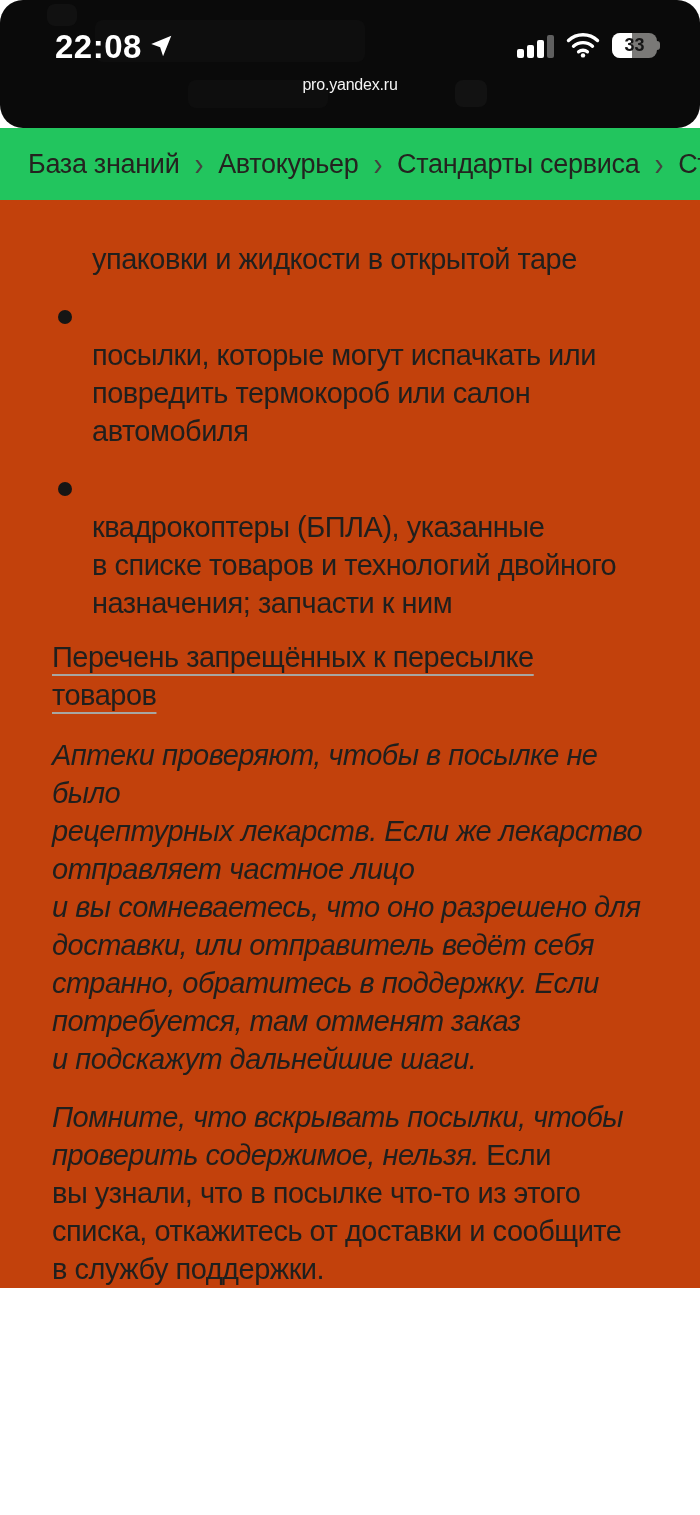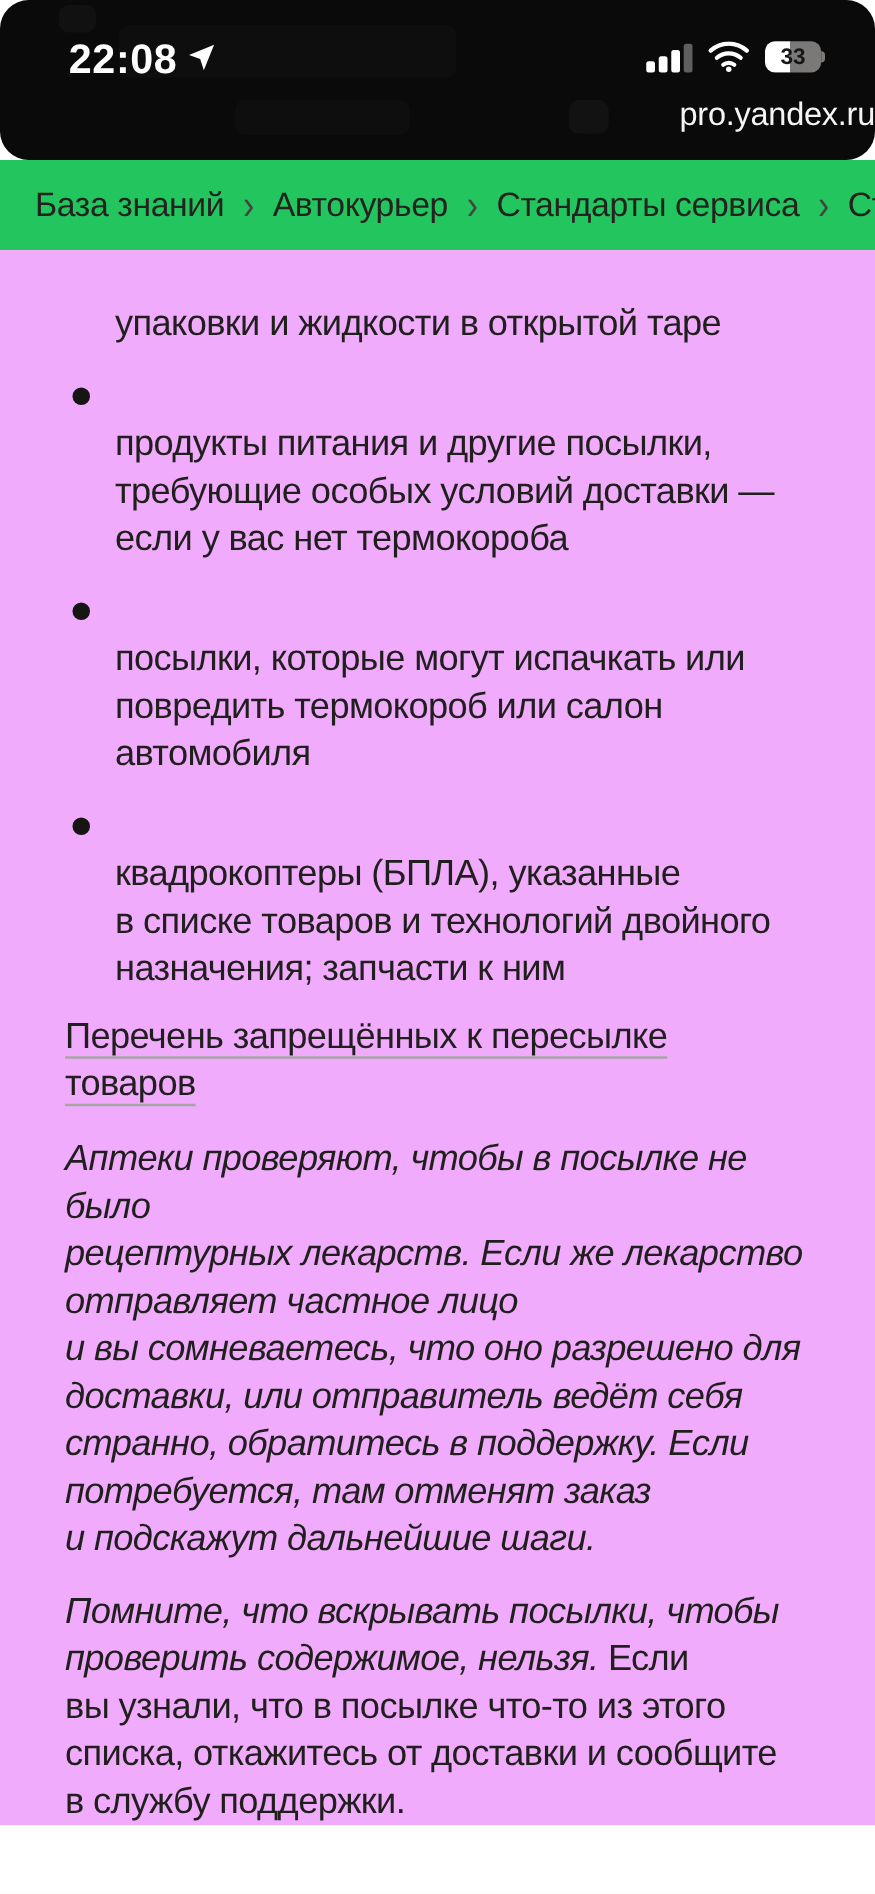--- a/index.html
+++ b/index.html
@@ -46,37 +46,37 @@
     display:flex; align-items:center; justify-content:center;
     font-size:18px; font-weight:700; color:#161616;
   }
   .batt-cap {
     position:absolute; right:0; top:8px; width:3px; height:9px;
     background:#7a7977; border-radius:0 3px 3px 0;
   }
 
   .url-bar {
     position:absolute; left:0; top:76px; width:100%;
-    text-align:right; font-size:26px; font-weight:500; color:#f4f4f4;
+    text-align:center; font-size:16px; font-weight:500; color:#f4f4f4;
     letter-spacing:-.2px;
   }
 
   
   .breadcrumb {
     height:72px; background:#22c55e;
     display:flex; align-items:center; gap:15px;
     padding:0 0 0 28px; white-space:nowrap; overflow:hidden;
     font-size:27px; letter-spacing:-.3px; color:#24231f;
   }
   .crumb { flex:0 0 auto; cursor:pointer; }
   .crumb-sep { flex:0 0 auto; color:#45433f; font-size:27px; transform:scaleY(1.25); }
 
   
   .article {
-    background:#f0abfc; padding-top:2px;
+    background:#c2410c; padding-top:2px;
     font-size:29px; letter-spacing:-.5px; line-height:38px; color:#201f1d;
   }
   .blist { list-style:none; }
   .blist li { position:relative; padding:0 48px 0 92px; white-space:pre-line; }
   .blist li + li { margin-top:20px; }
   .bullet-dot {
     position:absolute; left:58px; top:12px; width:14px; height:14px;
     border-radius:50%; background:#161514;
   }
 
@@ -144,25 +144,20 @@
   <span class="crumb">Станда</span>
 </nav>
 
 <main class="article">
 
   <ul class="blist">
     <li class="continuation">
       <span>упаковки и жидкости в открытой таре</span>
     </li>
     <li>
-      <span class="bullet-dot"></span><span>продукты питания и другие посылки,
-требующие особых условий доставки —
-если у вас нет термокороба</span>
-    </li>
-    <li>
       <span class="bullet-dot"></span><span>посылки, которые могут испачкать или
 повредить термокороб или салон
 автомобиля</span>
     </li>
     <li>
       <span class="bullet-dot"></span><span>квадрокоптеры (БПЛА), указанные
 в списке товаров и технологий двойного
 назначения; запчасти к ним</span>
     </li>
   </ul>

